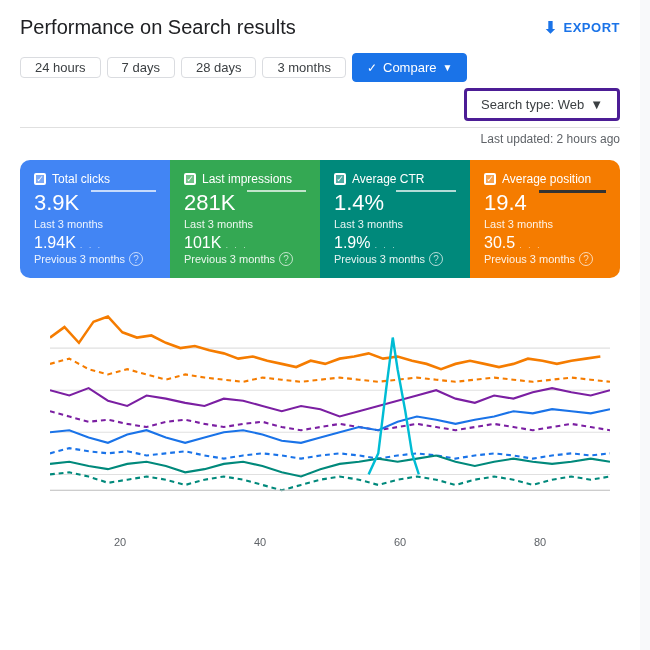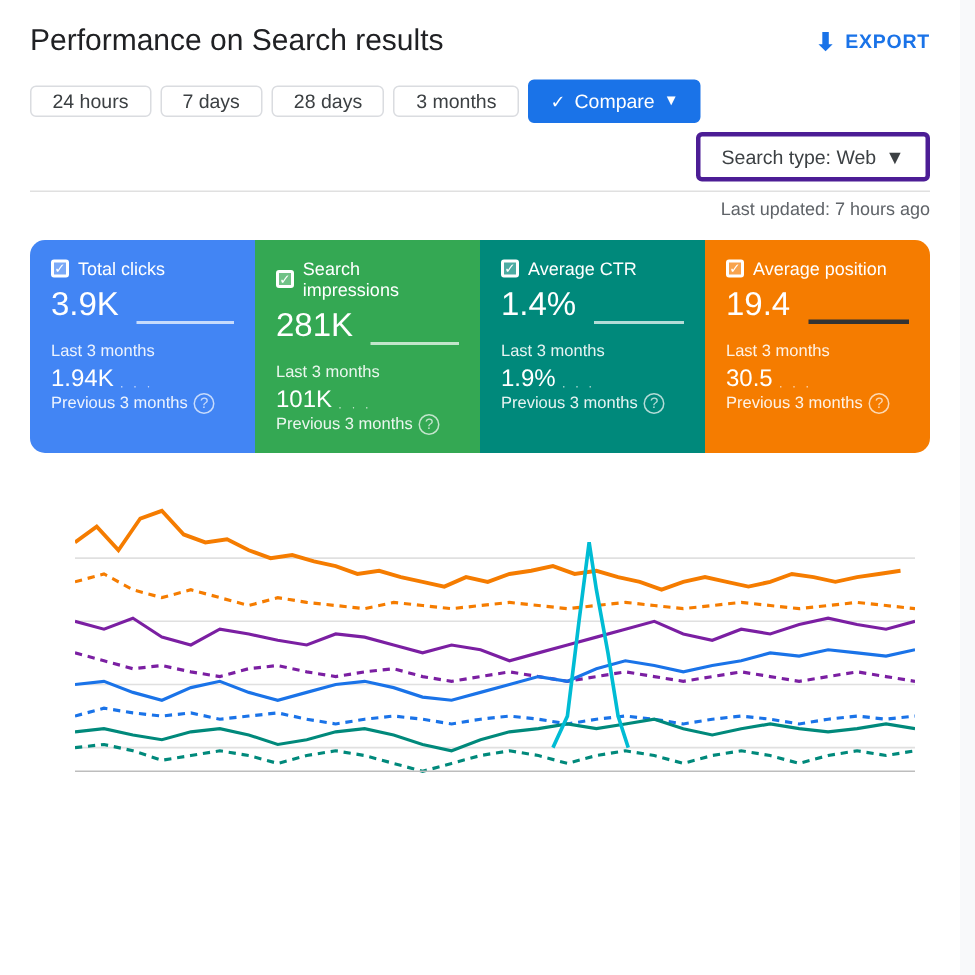--- a/index.html
+++ b/index.html
@@ -129,23 +129,23 @@
       border-radius: 2px;
       display: inline-flex;
       align-items: center;
       justify-content: center;
       font-size: 9px;
       background: rgba(255,255,255,0.3);
     }
     .metric-title { font-size: 12px; font-weight: 500; }
     .metric-value-row {
       display: flex;
-      align-items: flex-end;
+      align-items: flex-start;
       gap: 8px;
-      margin-bottom: 12px;
+      margin-bottom: 2px;
     }
     .metric-value {
       font-size: 22px;
       font-weight: 400;
     }
     .metric-dash {
       flex: 1;
       height: 2px;
       background: rgba(255,255,255,0.7);
       margin-left: 4px;
@@ -228,21 +228,21 @@
       <span class="arrow">▼</span>
     </button>
     <button class="search-type-btn">
       <span>Search type: Web</span>
       <span>▼</span>
     </button>
   </div>
 
   <hr class="divider">
 
-  <p class="last-updated">Last updated: 7 hours ago</p>
+  <p class="last-updated">Last updated: 2 hours ago</p>
 
   <div class="metrics-row">
 
     <div class="metric-card">
       <div class="metric-header">
         <span class="metric-checkbox">✓</span>
         <span class="metric-title">Total clicks</span>
       </div>
       <div class="metric-value-row">
         <span class="metric-value">3.9K</span>
@@ -255,21 +255,21 @@
       </div>
       <div style="display:flex;align-items:center;gap:4px;">
         <span class="metric-prev-label">Previous 3 months</span>
         <span class="metric-info">?</span>
       </div>
     </div>
 
     <div class="metric-card">
       <div class="metric-header">
         <span class="metric-checkbox">✓</span>
-        <span class="metric-title">Search impressions</span>
+        <span class="metric-title">Last impressions</span>
       </div>
       <div class="metric-value-row">
         <span class="metric-value">281K</span>
         <div class="metric-dash"></div>
       </div>
       <div class="metric-sub">Last 3 months</div>
       <div class="metric-prev-row">
         <span class="metric-prev-value">101K</span>
         <span class="metric-dots">· · ·</span>
       </div>
@@ -344,14 +344,20 @@
       <polyline fill="none" stroke="#00897b" stroke-width="2" points="0,150 20,148 40,152 60,155 80,150 100,148 120,152 140,158 160,155 180,150 200,148 220,152 240,158 260,162 280,155 300,150 320,148 340,145 360,148 380,145 400,142 420,148 440,152 460,148 480,145 500,148 520,150 540,148 560,145 580,148"></polyline>
 
       <polyline fill="none" stroke="#00897b" stroke-width="2" stroke-dasharray="5,4" points="0,160 20,158 40,162 60,168 80,165 100,162 120,165 140,170 160,165 180,162 200,165 220,170 240,175 260,170 280,165 300,162 320,165 340,170 360,165 380,162 400,165 420,170 440,165 460,162 480,165 500,170 520,165 540,162 560,165 580,162"></polyline>
 
       <polyline fill="none" stroke="#00bcd4" stroke-width="2.5" points="330,160 340,140 348,80 355,30 360,60 368,100 375,140 382,160"></polyline>
 
       <line x1="0" y1="175" x2="580" y2="175" stroke="#bdbdbd" stroke-width="1"></line>
     </svg>
   </div>
 
+  <div class="x-axis-labels">
+    <span>20</span>
+    <span>40</span>
+    <span>60</span>
+    <span>80</span>
+  </div>
 
 </div>
 
 </body></html>

